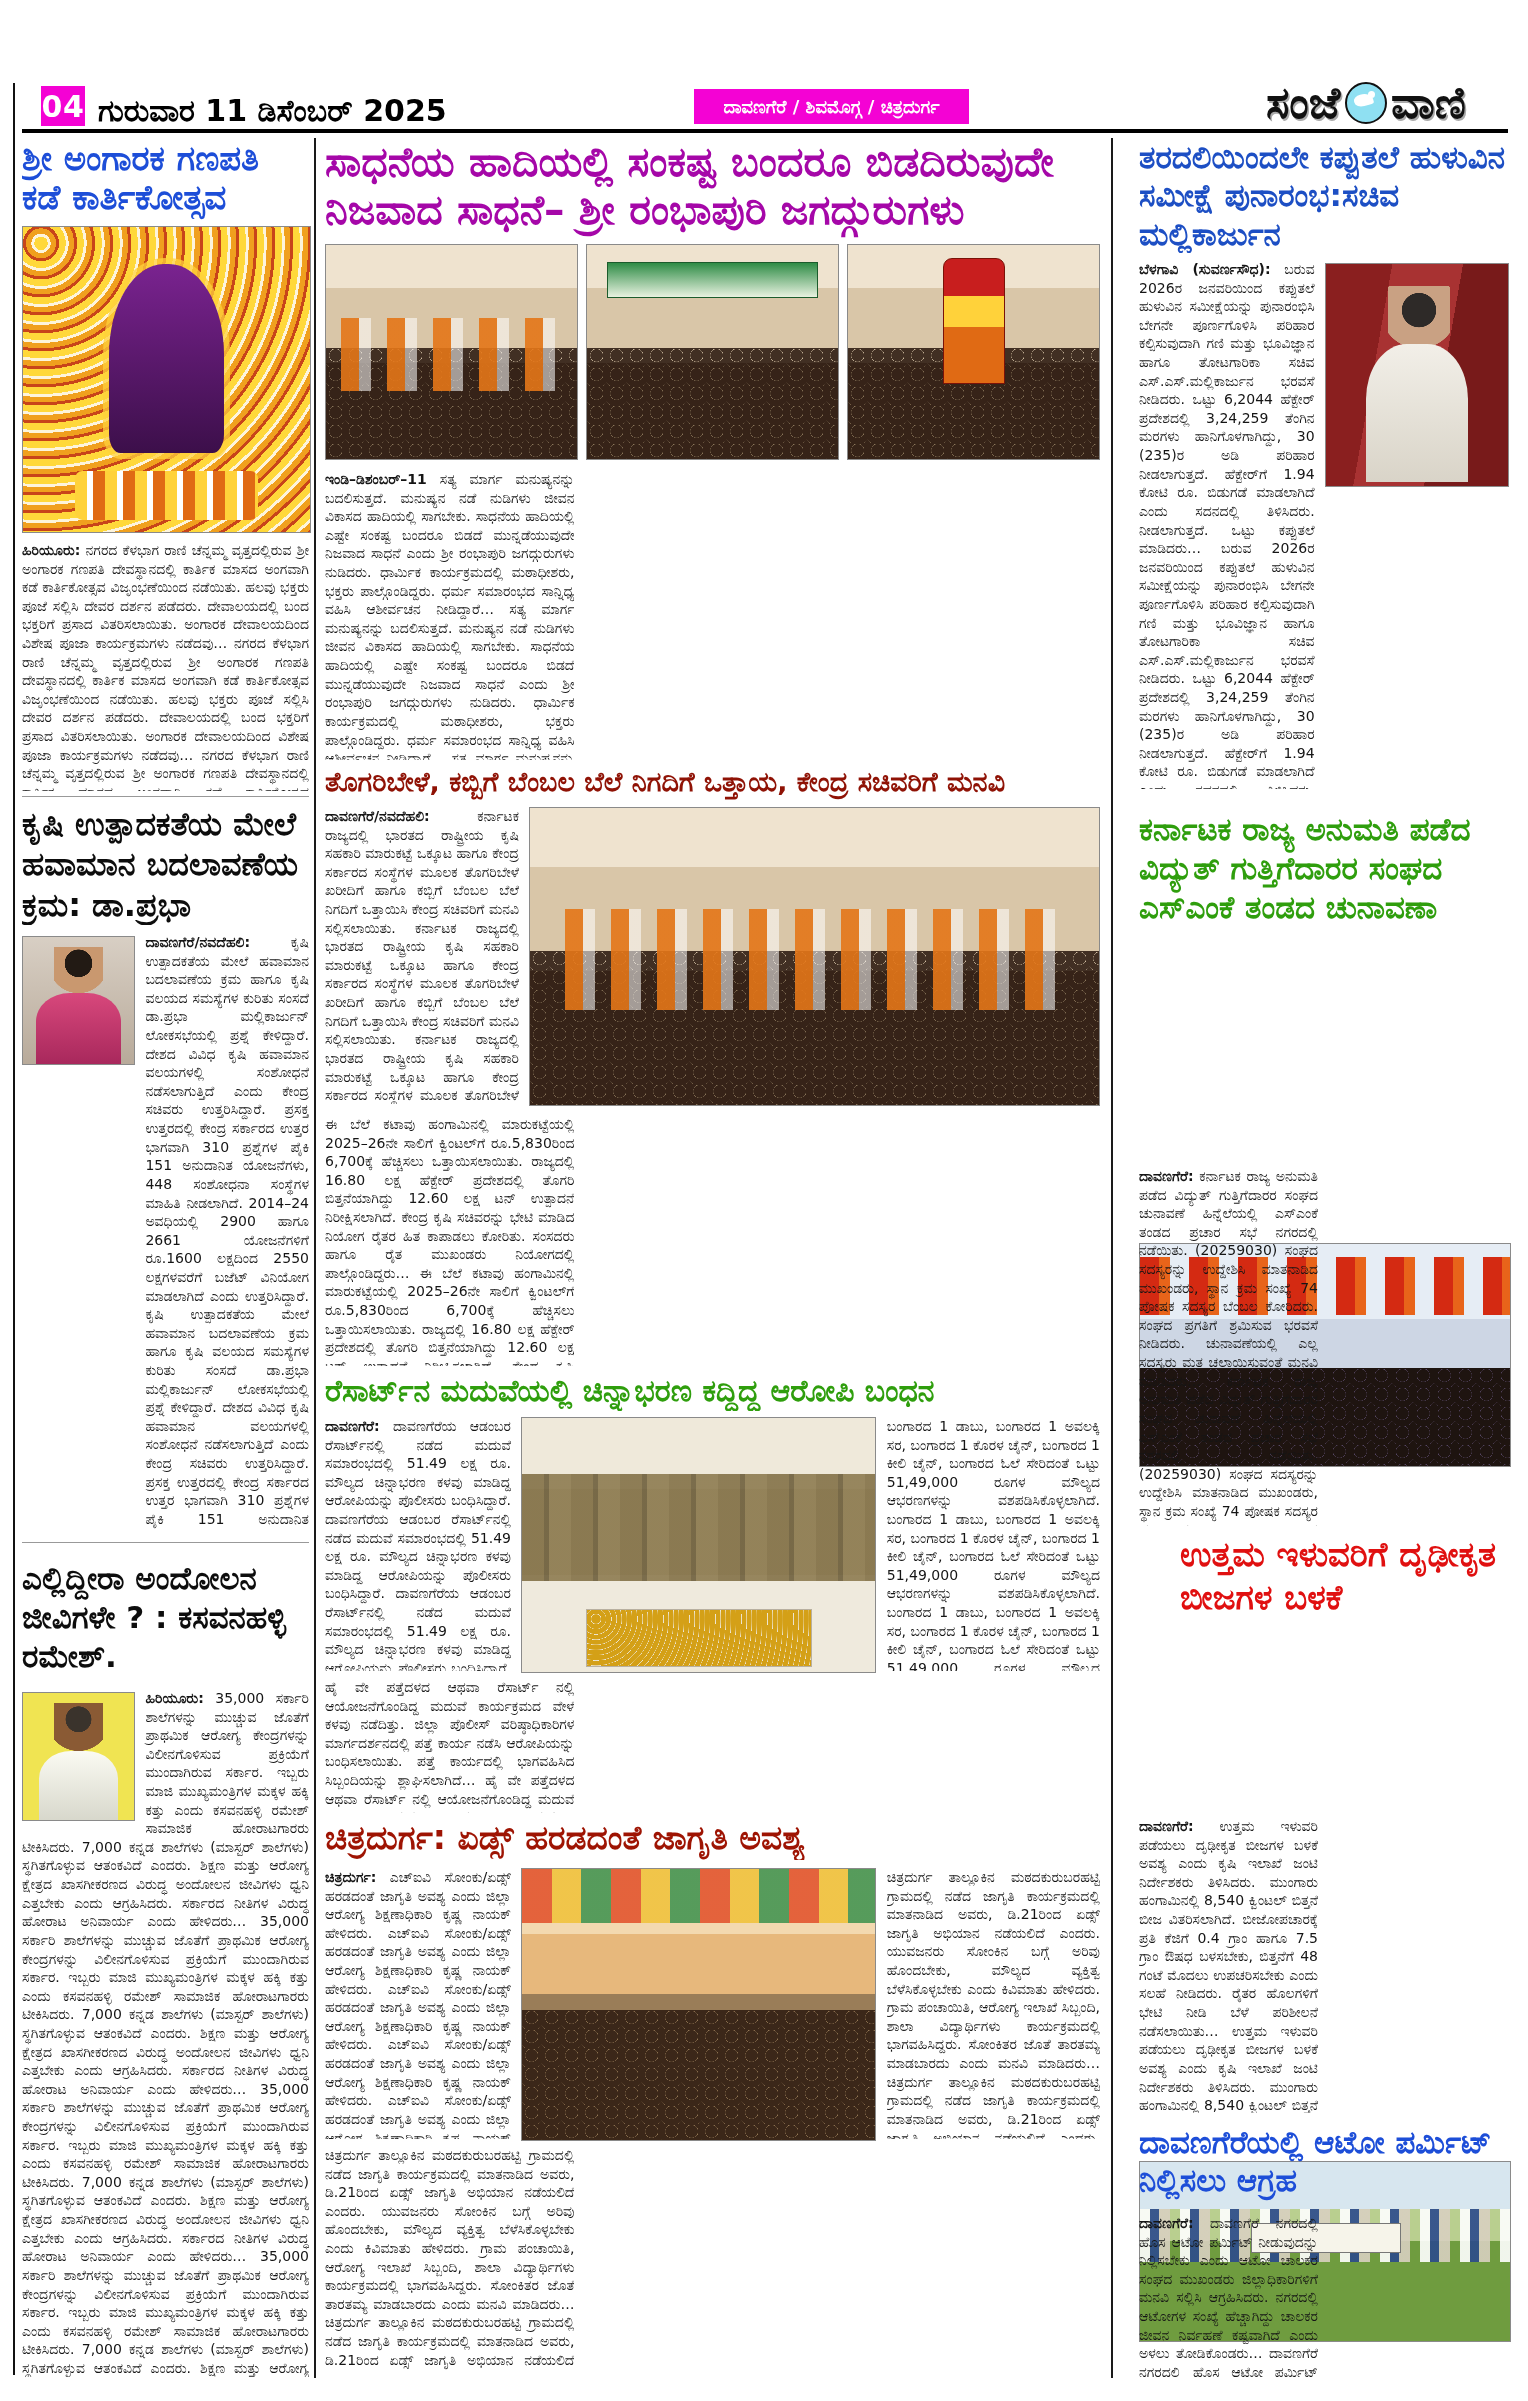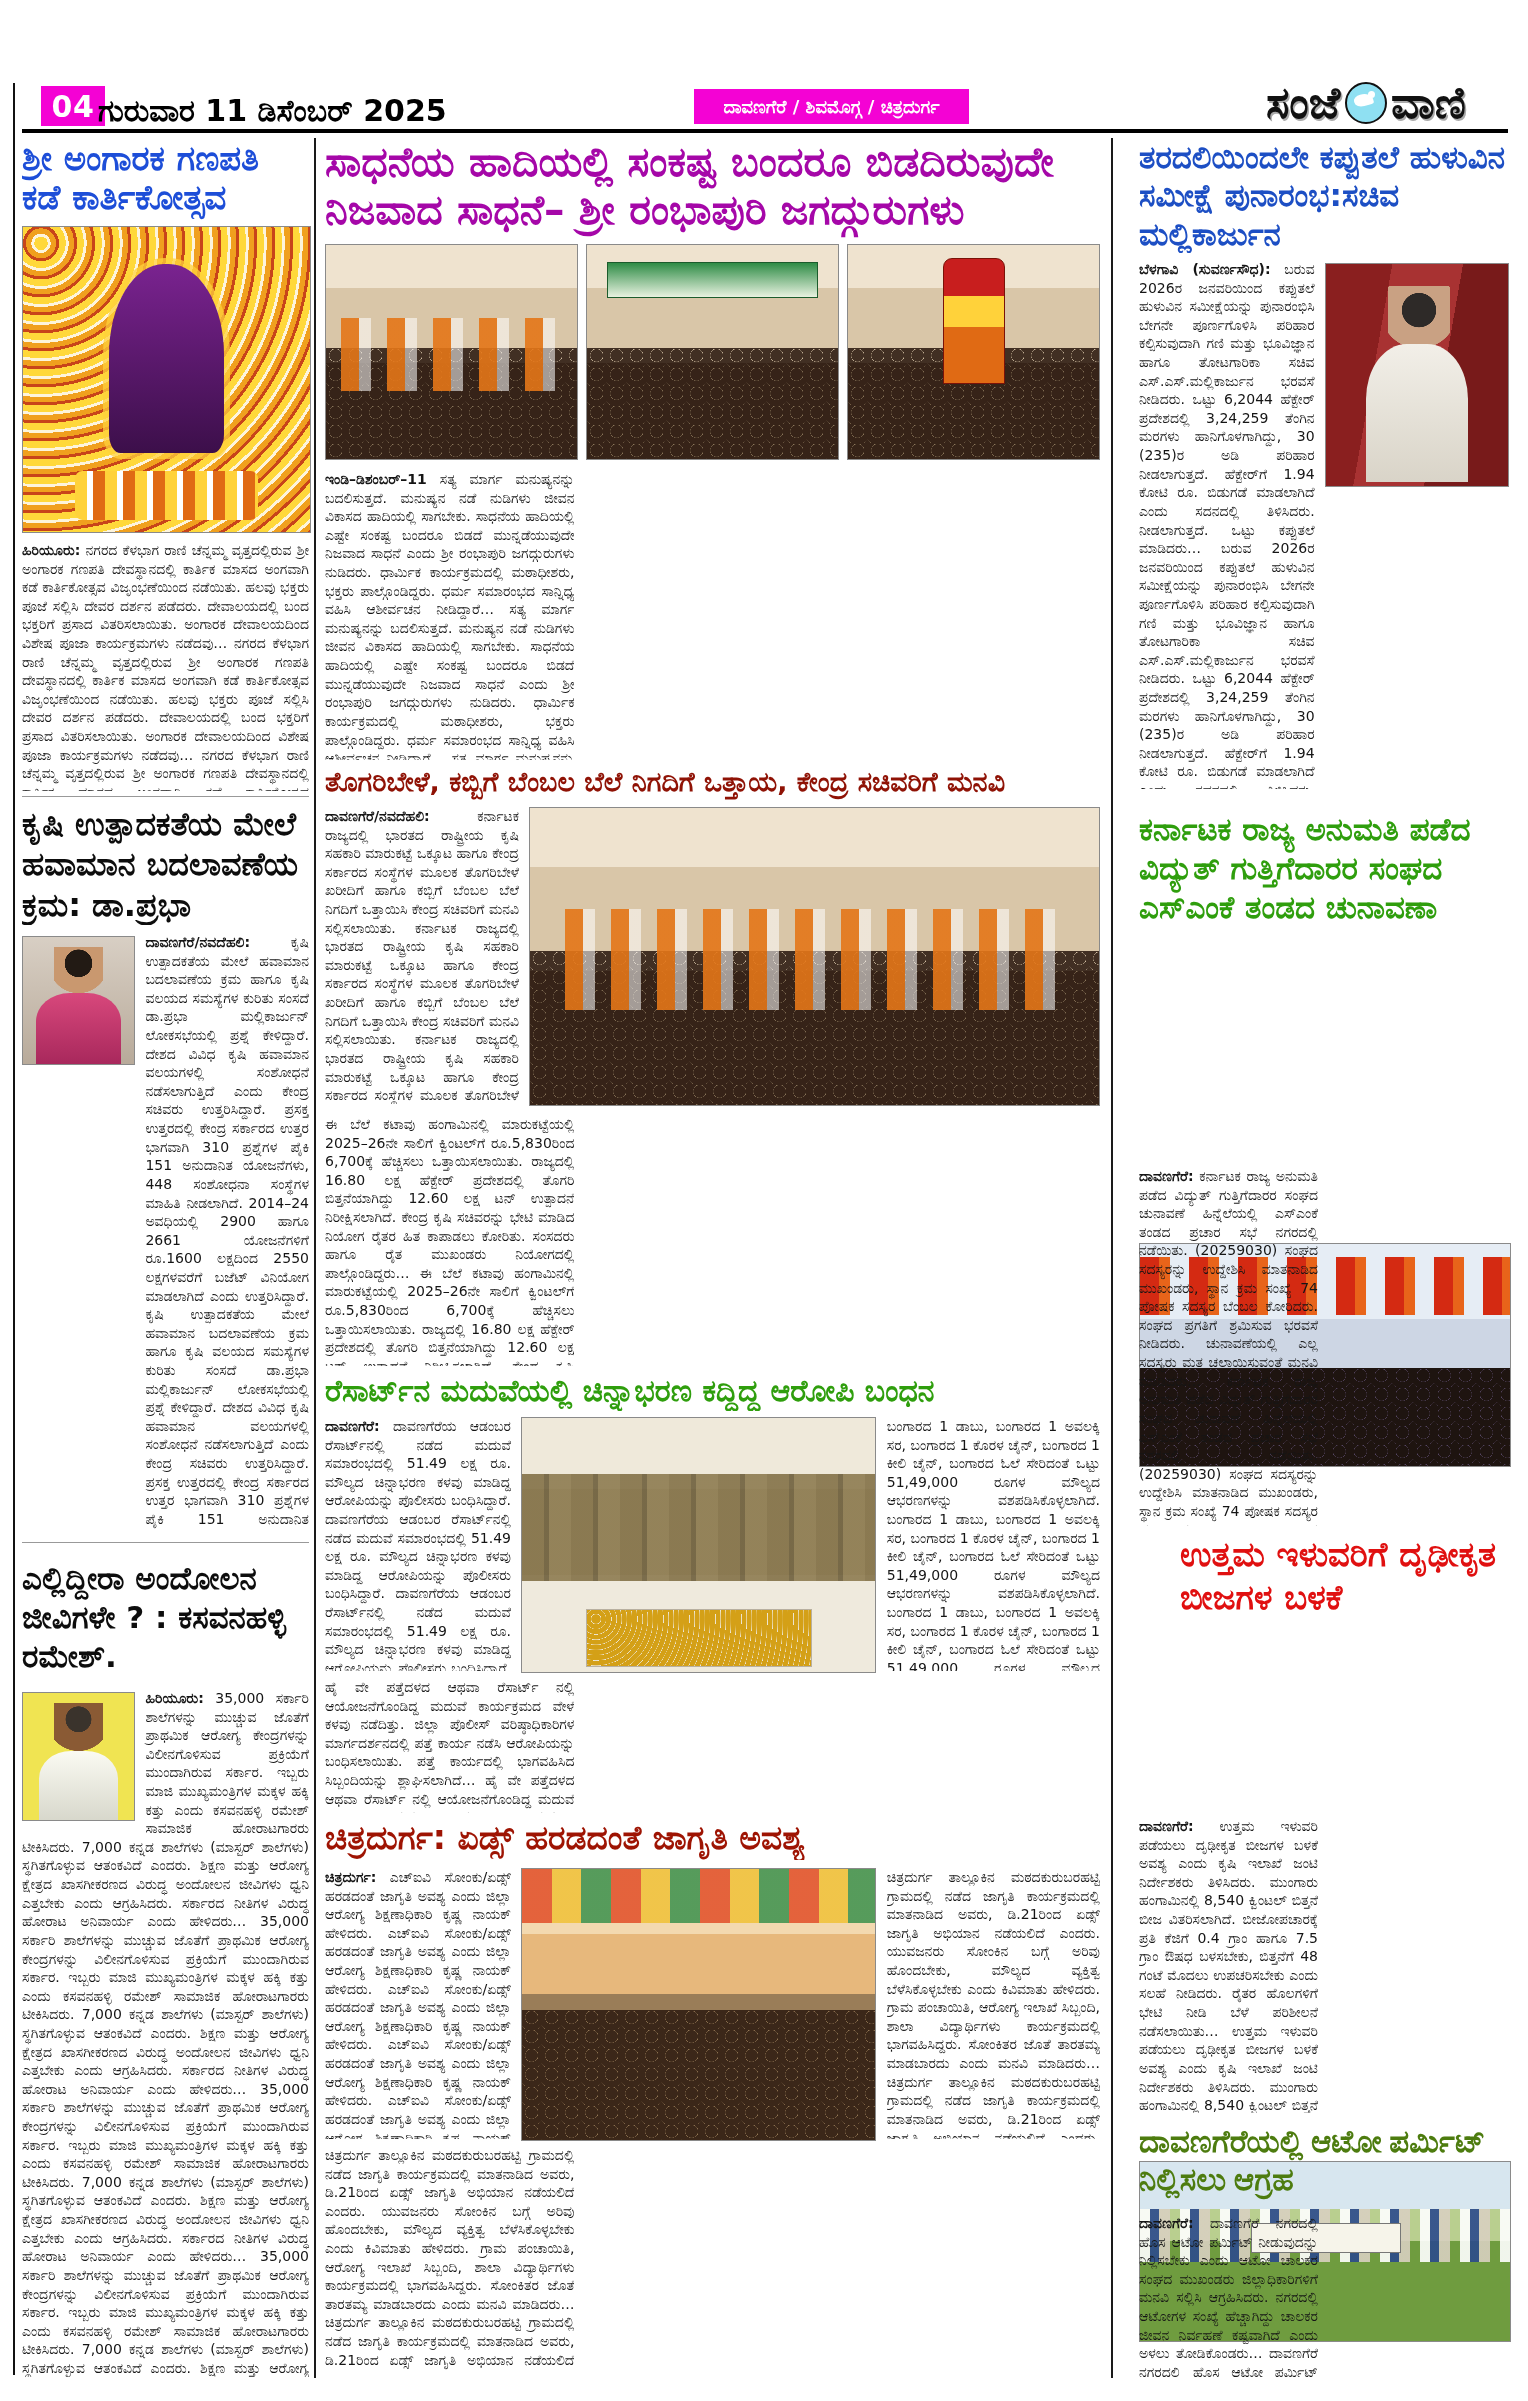--- a/index.html
+++ b/index.html
@@ -99,21 +99,21 @@
       background:linear-gradient(#fafaf2,#d8d8cc);border-radius:40% 40% 0 0;}
   .float-r{float:right;margin:3px 0 6px 10.4px;}
 </style>
 </head>
 <body>
 
 <div class="page">
 
   <div class="abs" style="left:13.3px;top:83px;width:2.2px;height:2292px;background:#111;"></div>
 
-  <div class="abs pageno" style="left:41px;top:86px;width:64px;height:40px;background:#f402d4;text-align:right;">04</div>
+  <div class="abs pageno" style="left:41px;top:86px;width:44px;height:40px;background:#f402d4;text-align:right;">04</div>
   <div class="abs mh-date" style="left:98px;top:93px;">ಗುರುವಾರ 11 ಡಿಸೆಂಬರ್ 2025</div>
   <div class="abs region" style="left:694px;top:89px;width:275px;height:35px;background:#f402d4;">ದಾವಣಗೆರೆ / ಶಿವಮೊಗ್ಗ / ಚಿತ್ರದುರ್ಗ</div>
   <div class="abs logo" style="left:1266px;top:77px;">
     <span>ಸಂಜೆ</span>
     <span class="bird"></span>
     <span>ವಾಣಿ</span>
   </div>
   <div class="hrule" style="left:22px;top:129px;width:1486px;"></div>
 
   <div class="vrule" style="left:314px;top:138px;height:2240px;"></div>
@@ -236,21 +236,21 @@
 
   <div class="abs photo ph-field" style="left:1139px;top:1630px;width:370px;height:179px;"></div>
 
   <div class="abs cols-2" style="left:1139px;top:1817px;width:370px;height:296px;overflow:hidden;">
     <p class="body-txt">
       <b class="dateline">ದಾವಣಗೆರೆ:</b>
       <span>ಉತ್ತಮ ಇಳುವರಿ ಪಡೆಯಲು ದೃಢೀಕೃತ ಬೀಜಗಳ ಬಳಕೆ ಅವಶ್ಯ ಎಂದು ಕೃಷಿ ಇಲಾಖೆ ಜಂಟಿ ನಿರ್ದೇಶಕರು ತಿಳಿಸಿದರು. ಮುಂಗಾರು ಹಂಗಾಮಿನಲ್ಲಿ 8,540 ಕ್ವಿಂಟಲ್ ಬಿತ್ತನೆ ಬೀಜ ವಿತರಿಸಲಾಗಿದೆ. ಬೀಜೋಪಚಾರಕ್ಕೆ ಪ್ರತಿ ಕೆಜಿಗೆ 0.4 ಗ್ರಾಂ ಹಾಗೂ 7.5 ಗ್ರಾಂ ಔಷಧ ಬಳಸಬೇಕು, ಬಿತ್ತನೆಗೆ 48 ಗಂಟೆ ಮೊದಲು ಉಪಚರಿಸಬೇಕು ಎಂದು ಸಲಹೆ ನೀಡಿದರು. ರೈತರ ಹೊಲಗಳಿಗೆ ಭೇಟಿ ನೀಡಿ ಬೆಳೆ ಪರಿಶೀಲನೆ ನಡೆಸಲಾಯಿತು… ಉತ್ತಮ ಇಳುವರಿ ಪಡೆಯಲು ದೃಢೀಕೃತ ಬೀಜಗಳ ಬಳಕೆ ಅವಶ್ಯ ಎಂದು ಕೃಷಿ ಇಲಾಖೆ ಜಂಟಿ ನಿರ್ದೇಶಕರು ತಿಳಿಸಿದರು. ಮುಂಗಾರು ಹಂಗಾಮಿನಲ್ಲಿ 8,540 ಕ್ವಿಂಟಲ್ ಬಿತ್ತನೆ ಬೀಜ ವಿತರಿಸಲಾಗಿದೆ. ಬೀಜೋಪಚಾರಕ್ಕೆ ಪ್ರತಿ ಕೆಜಿಗೆ 0.4 ಗ್ರಾಂ ಹಾಗೂ 7.5 ಗ್ರಾಂ ಔಷಧ ಬಳಸಬೇಕು, ಬಿತ್ತನೆಗೆ 48 ಗಂಟೆ ಮೊದಲು ಉಪಚರಿಸಬೇಕು ಎಂದು ಸಲಹೆ ನೀಡಿದರು. ರೈತರ ಹೊಲಗಳಿಗೆ ಭೇಟಿ ನೀಡಿ ಬೆಳೆ ಪರಿಶೀಲನೆ ನಡೆಸಲಾಯಿತು… ಉತ್ತಮ ಇಳುವರಿ ಪಡೆಯಲು ದೃಢೀಕೃತ ಬೀಜಗಳ ಬಳಕೆ ಅವಶ್ಯ ಎಂದು ಕೃಷಿ ಇಲಾಖೆ ಜಂಟಿ ನಿರ್ದೇಶಕರು ತಿಳಿಸಿದರು. ಮುಂಗಾರು ಹಂಗಾಮಿನಲ್ಲಿ 8,540 ಕ್ವಿಂಟಲ್ ಬಿತ್ತನೆ ಬೀಜ ವಿತರಿಸಲಾಗಿದೆ. ಬೀಜೋಪಚಾರಕ್ಕೆ ಪ್ರತಿ ಕೆಜಿಗೆ 0.4 ಗ್ರಾಂ ಹಾಗೂ 7.5 ಗ್ರಾಂ ಔಷಧ ಬಳಸಬೇಕು, ಬಿತ್ತನೆಗೆ 48 ಗಂಟೆ ಮೊದಲು ಉಪಚರಿಸಬೇಕು ಎಂದು ಸಲಹೆ ನೀಡಿದರು. ರೈತರ ಹೊಲಗಳಿಗೆ ಭೇಟಿ ನೀಡಿ ಬೆಳೆ ಪರಿಶೀಲನೆ ನಡೆಸಲಾಯಿತು… ಉತ್ತಮ ಇಳುವರಿ ಪಡೆಯಲು ದೃಢೀಕೃತ ಬೀಜಗಳ ಬಳಕೆ ಅವಶ್ಯ ಎಂದು ಕೃಷಿ ಇಲಾಖೆ ಜಂಟಿ ನಿರ್ದೇಶಕರು ತಿಳಿಸಿದರು. ಮುಂಗಾರು ಹಂಗಾಮಿನಲ್ಲಿ 8,540 ಕ್ವಿಂಟಲ್ ಬಿತ್ತನೆ ಬೀಜ ವಿತರಿಸಲಾಗಿದೆ. ಬೀಜೋಪಚಾರಕ್ಕೆ ಪ್ರತಿ ಕೆಜಿಗೆ 0.4 ಗ್ರಾಂ ಹಾಗೂ 7.5 ಗ್ರಾಂ ಔಷಧ ಬಳಸಬೇಕು, ಬಿತ್ತನೆಗೆ 48 ಗಂಟೆ ಮೊದಲು ಉಪಚರಿಸಬೇಕು ಎಂದು ಸಲಹೆ ನೀಡಿದರು. ರೈತರ ಹೊಲಗಳಿಗೆ ಭೇಟಿ ನೀಡಿ ಬೆಳೆ ಪರಿಶೀಲನೆ ನಡೆಸಲಾಯಿತು…</span>
     </p>
   </div>
 
-  <h2 class="abs hl hl-auto" style="left: 1139px; top: 2123px; width: 370px; height: 83px; color: #4d7c0f; font-family: Liberation Serif, serif;">ದಾವಣಗೆರೆಯಲ್ಲಿ ಆಟೋ ಪರ್ಮಿಟ್ ನಿಲ್ಲಿಸಲು ಆಗ್ರಹ</h2>
+  <h2 class="abs hl hl-auto" style="left: 1139px; top: 2123px; width: 370px; height: 83px; color: #1d4ed8;">ದಾವಣಗೆರೆಯಲ್ಲಿ ಆಟೋ ಪರ್ಮಿಟ್ ನಿಲ್ಲಿಸಲು ಆಗ್ರಹ</h2>
 
   <div class="abs cols-2" style="left:1139px;top:2214px;width:370px;height:163px;overflow:hidden;">
     <p class="body-txt">
       <b class="dateline">ದಾವಣಗೆರೆ:</b>
       <span>ದಾವಣಗೆರೆ ನಗರದಲ್ಲಿ ಹೊಸ ಆಟೋ ಪರ್ಮಿಟ್ ನೀಡುವುದನ್ನು ನಿಲ್ಲಿಸಬೇಕು ಎಂದು ಆಟೋ ಚಾಲಕರ ಸಂಘದ ಮುಖಂಡರು ಜಿಲ್ಲಾಧಿಕಾರಿಗಳಿಗೆ ಮನವಿ ಸಲ್ಲಿಸಿ ಆಗ್ರಹಿಸಿದರು. ನಗರದಲ್ಲಿ ಆಟೋಗಳ ಸಂಖ್ಯೆ ಹೆಚ್ಚಾಗಿದ್ದು ಚಾಲಕರ ಜೀವನ ನಿರ್ವಹಣೆ ಕಷ್ಟವಾಗಿದೆ ಎಂದು ಅಳಲು ತೋಡಿಕೊಂಡರು… ದಾವಣಗೆರೆ ನಗರದಲ್ಲಿ ಹೊಸ ಆಟೋ ಪರ್ಮಿಟ್ ನೀಡುವುದನ್ನು ನಿಲ್ಲಿಸಬೇಕು ಎಂದು ಆಟೋ ಚಾಲಕರ ಸಂಘದ ಮುಖಂಡರು ಜಿಲ್ಲಾಧಿಕಾರಿಗಳಿಗೆ ಮನವಿ ಸಲ್ಲಿಸಿ ಆಗ್ರಹಿಸಿದರು. ನಗರದಲ್ಲಿ ಆಟೋಗಳ ಸಂಖ್ಯೆ ಹೆಚ್ಚಾಗಿದ್ದು ಚಾಲಕರ ಜೀವನ ನಿರ್ವಹಣೆ ಕಷ್ಟವಾಗಿದೆ ಎಂದು ಅಳಲು ತೋಡಿಕೊಂಡರು… ದಾವಣಗೆರೆ ನಗರದಲ್ಲಿ ಹೊಸ ಆಟೋ ಪರ್ಮಿಟ್ ನೀಡುವುದನ್ನು ನಿಲ್ಲಿಸಬೇಕು ಎಂದು ಆಟೋ ಚಾಲಕರ ಸಂಘದ ಮುಖಂಡರು ಜಿಲ್ಲಾಧಿಕಾರಿಗಳಿಗೆ ಮನವಿ ಸಲ್ಲಿಸಿ ಆಗ್ರಹಿಸಿದರು. ನಗರದಲ್ಲಿ ಆಟೋಗಳ ಸಂಖ್ಯೆ ಹೆಚ್ಚಾಗಿದ್ದು ಚಾಲಕರ ಜೀವನ ನಿರ್ವಹಣೆ ಕಷ್ಟವಾಗಿದೆ ಎಂದು ಅಳಲು ತೋಡಿಕೊಂಡರು…</span>
     </p>
   </div>
 
 </div>
 

